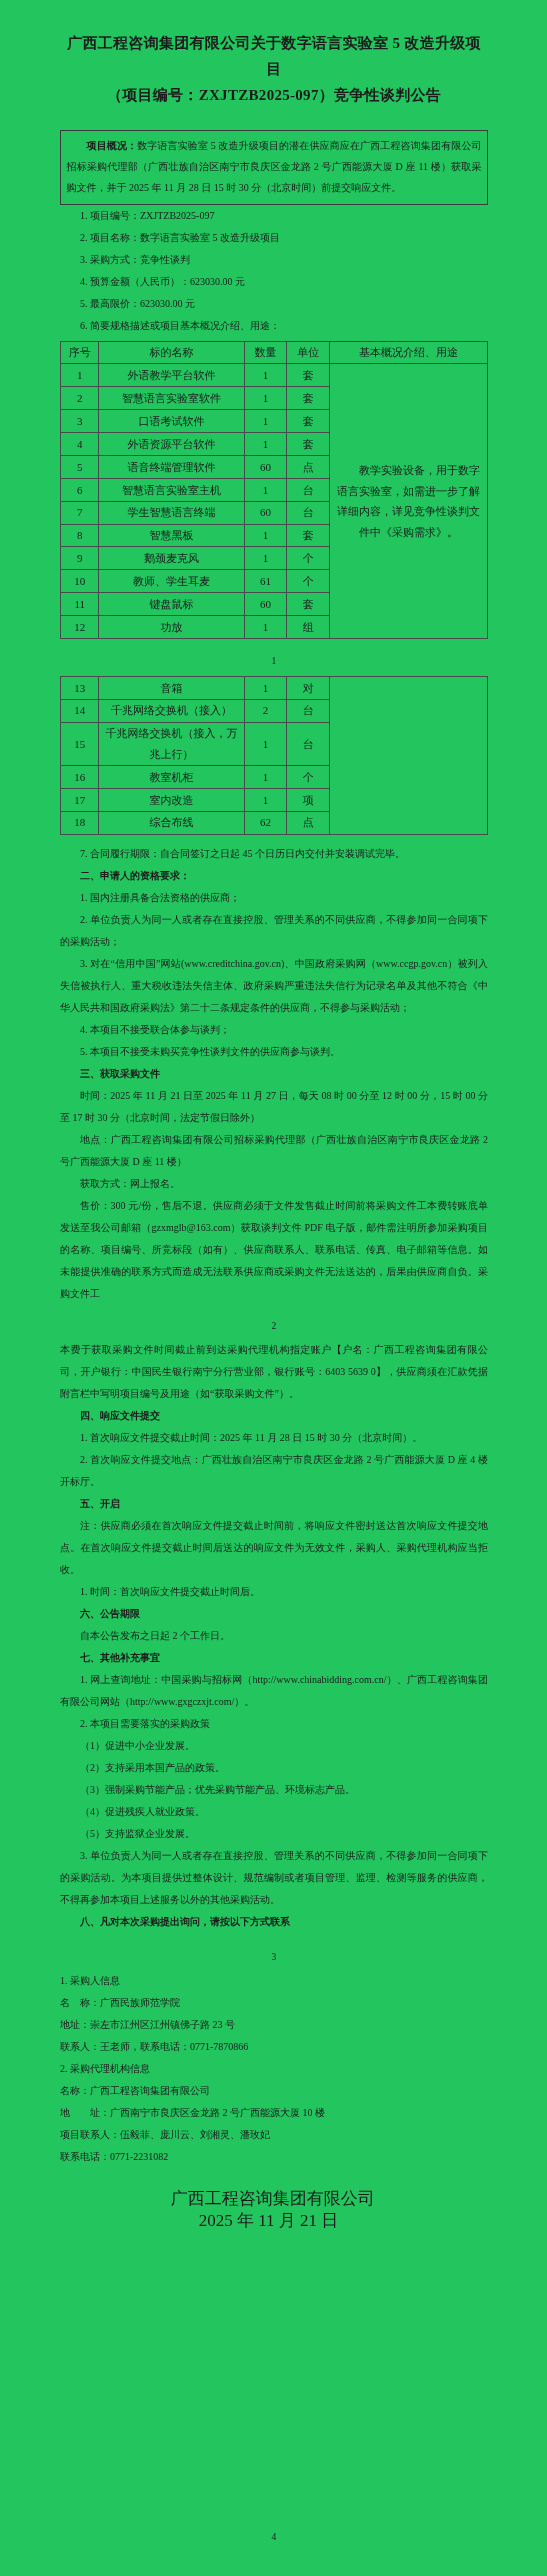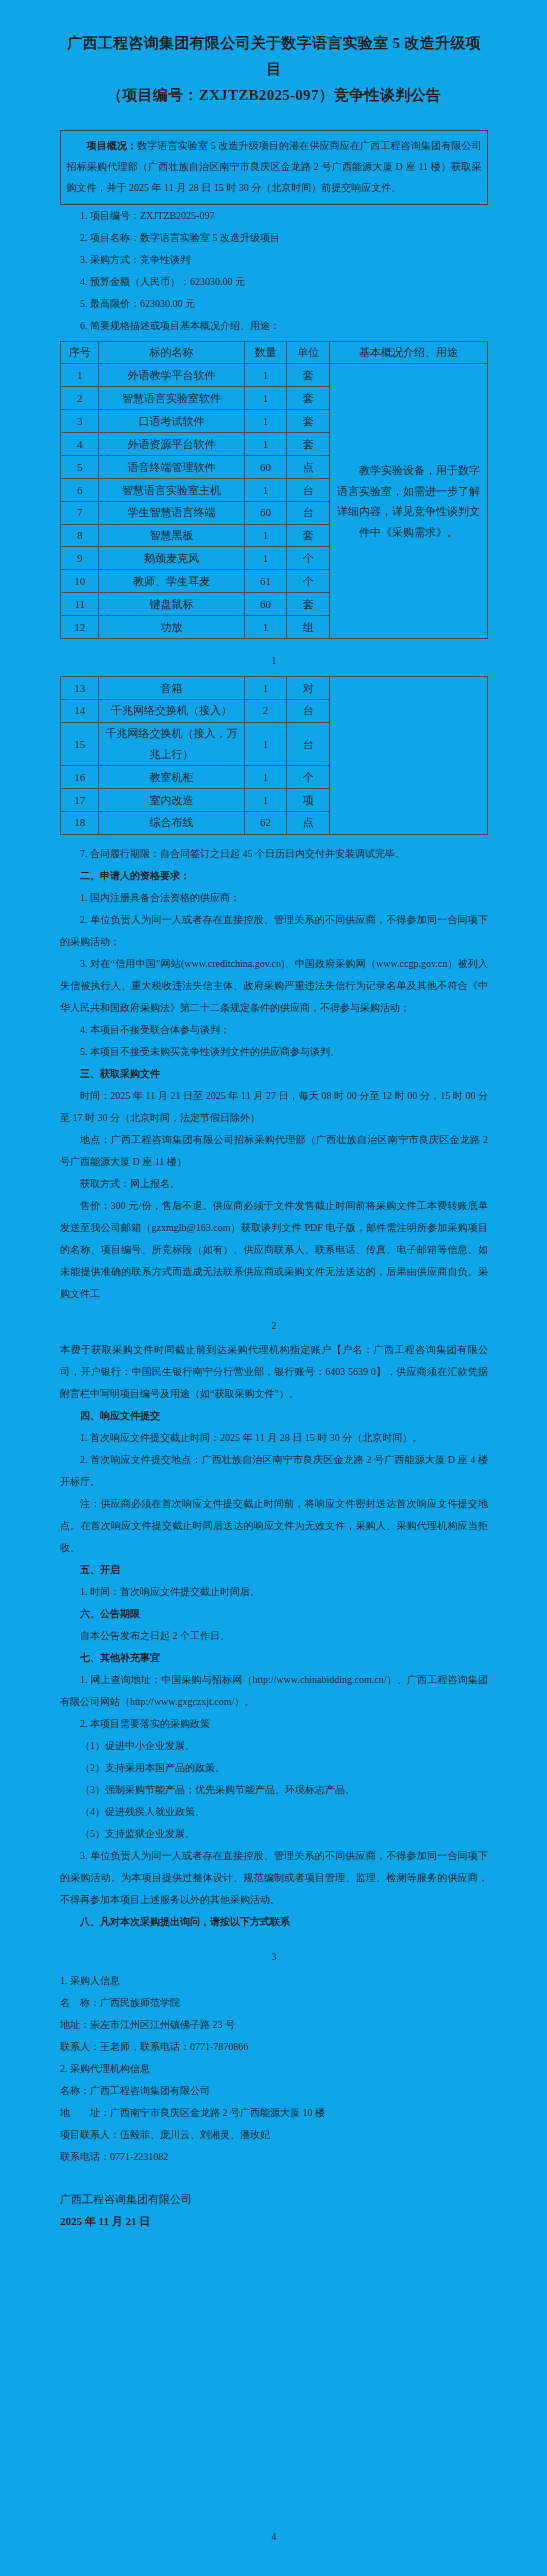--- a/index.html
+++ b/index.html
@@ -1,18 +1,18 @@
 <!DOCTYPE html>
 <html style="font-size:11px"><head>
 <meta charset="utf-8">
 <style>
   html,body { margin:0; padding:0; background:#fff; }
   .page {
     width:548px; height:2576px; position:relative; margin:0 auto;
-    background:#0ea5e9; color:#1c1c1c; overflow:hidden;
+    background:#22c55e; color:#1c1c1c; overflow:hidden;
     font-family:"Liberation Serif","DejaVu Serif",serif;
   }
   .content { padding:0 60px; }
   .doc-title {
     margin:0; padding-top:30px; font-size:15px; line-height:26px;
     text-align:center; font-weight:bold; letter-spacing:0.3px;
   }
   .overview-box {
     margin-top:22px; border:1.4px solid #3d3d3d; padding:4.1px 5.5px 5.5px 5.5px;
   }
@@ -32,23 +32,23 @@
     width:100%; border-collapse:collapse; table-layout:fixed; margin-top:4px;
   }
   table.items th, table.items td {
     border:0.7px solid #4a4a4a; font-size:11px; font-weight:normal;
     text-align:center; vertical-align:middle; padding:0.7px 2.1px; line-height:20.5px;
     word-break:break-all;
   }
   td.desc-cell {
     text-align:justify; text-indent:2em; line-height:24px; padding:4.1px 8.2px;
   }
-  .sign { margin:0; font-size:11px; line-height:22px; text-align:left; }
+  .sign { margin:0; font-size:17px; line-height:22px; text-align:center; }
   .sign-company { margin-top:20.5px; padding-right:2.7px; }
-  .sign-date { padding-right:11px;font-weight:bold; }
+  .sign-date { padding-right:11px; }
   .mt12 { margin-top:8.2px; }
 </style>
 </head>
 <body>
 
 <div class="page">
   <div class="content">
 
     <h1 class="doc-title">
       <span>广西工程咨询集团有限公司关于数字语言实验室 5 改造升级项目</span><br>
@@ -221,22 +221,22 @@
     <p class="p">地点：广西工程咨询集团有限公司招标采购代理部（广西壮族自治区南宁市良庆区金龙路 2 号广西能源大厦 D 座 11 楼）</p>
     <p class="p">获取方式：网上报名。</p>
     <p class="p">售价：300 元/份，售后不退。供应商必须于文件发售截止时间前将采购文件工本费转账底单发送至我公司邮箱（gzxmglb@163.com）获取谈判文件 PDF 电子版，邮件需注明所参加采购项目的名称、项目编号、所竞标段（如有）、供应商联系人、联系电话、传真、电子邮箱等信息。如未能提供准确的联系方式而造成无法联系供应商或采购文件无法送达的，后果由供应商自负。采购文件工</p>
 
     <div class="pagenum pn2">2</div>
 
     <p class="p flush">本费于获取采购文件时间截止前到达采购代理机构指定账户【户名：广西工程咨询集团有限公司，开户银行：中国民生银行南宁分行营业部，银行账号：6403 5639 0】，供应商须在汇款凭据附言栏中写明项目编号及用途（如“获取采购文件”）。</p>
     <p class="p bold">四、响应文件提交</p>
     <p class="p">1. 首次响应文件提交截止时间：2025 年 11 月 28 日 15 时 30 分（北京时间）。</p>
     <p class="p">2. 首次响应文件提交地点：广西壮族自治区南宁市良庆区金龙路 2 号广西能源大厦 D 座 4 楼开标厅。</p>
+    <p class="p bold">五、开启</p>
     <p class="p">注：供应商必须在首次响应文件提交截止时间前，将响应文件密封送达首次响应文件提交地点。在首次响应文件提交截止时间后送达的响应文件为无效文件，采购人、采购代理机构应当拒收。</p>
-    <p class="p bold">五、开启</p>
     <p class="p">1. 时间：首次响应文件提交截止时间后。</p>
     <p class="p bold">六、公告期限</p>
     <p class="p">自本公告发布之日起 2 个工作日。</p>
     <p class="p bold">七、其他补充事宜</p>
     <p class="p">1. 网上查询地址：中国采购与招标网（http://www.chinabidding.com.cn/）、广西工程咨询集团有限公司网站（http://www.gxgczxjt.com/）。</p>
     <p class="p">2. 本项目需要落实的采购政策</p>
     <p class="p">（1）促进中小企业发展。</p>
     <p class="p">（2）支持采用本国产品的政策。</p>
     <p class="p">（3）强制采购节能产品；优先采购节能产品、环境标志产品。</p>
     <p class="p">（4）促进残疾人就业政策。</p>

